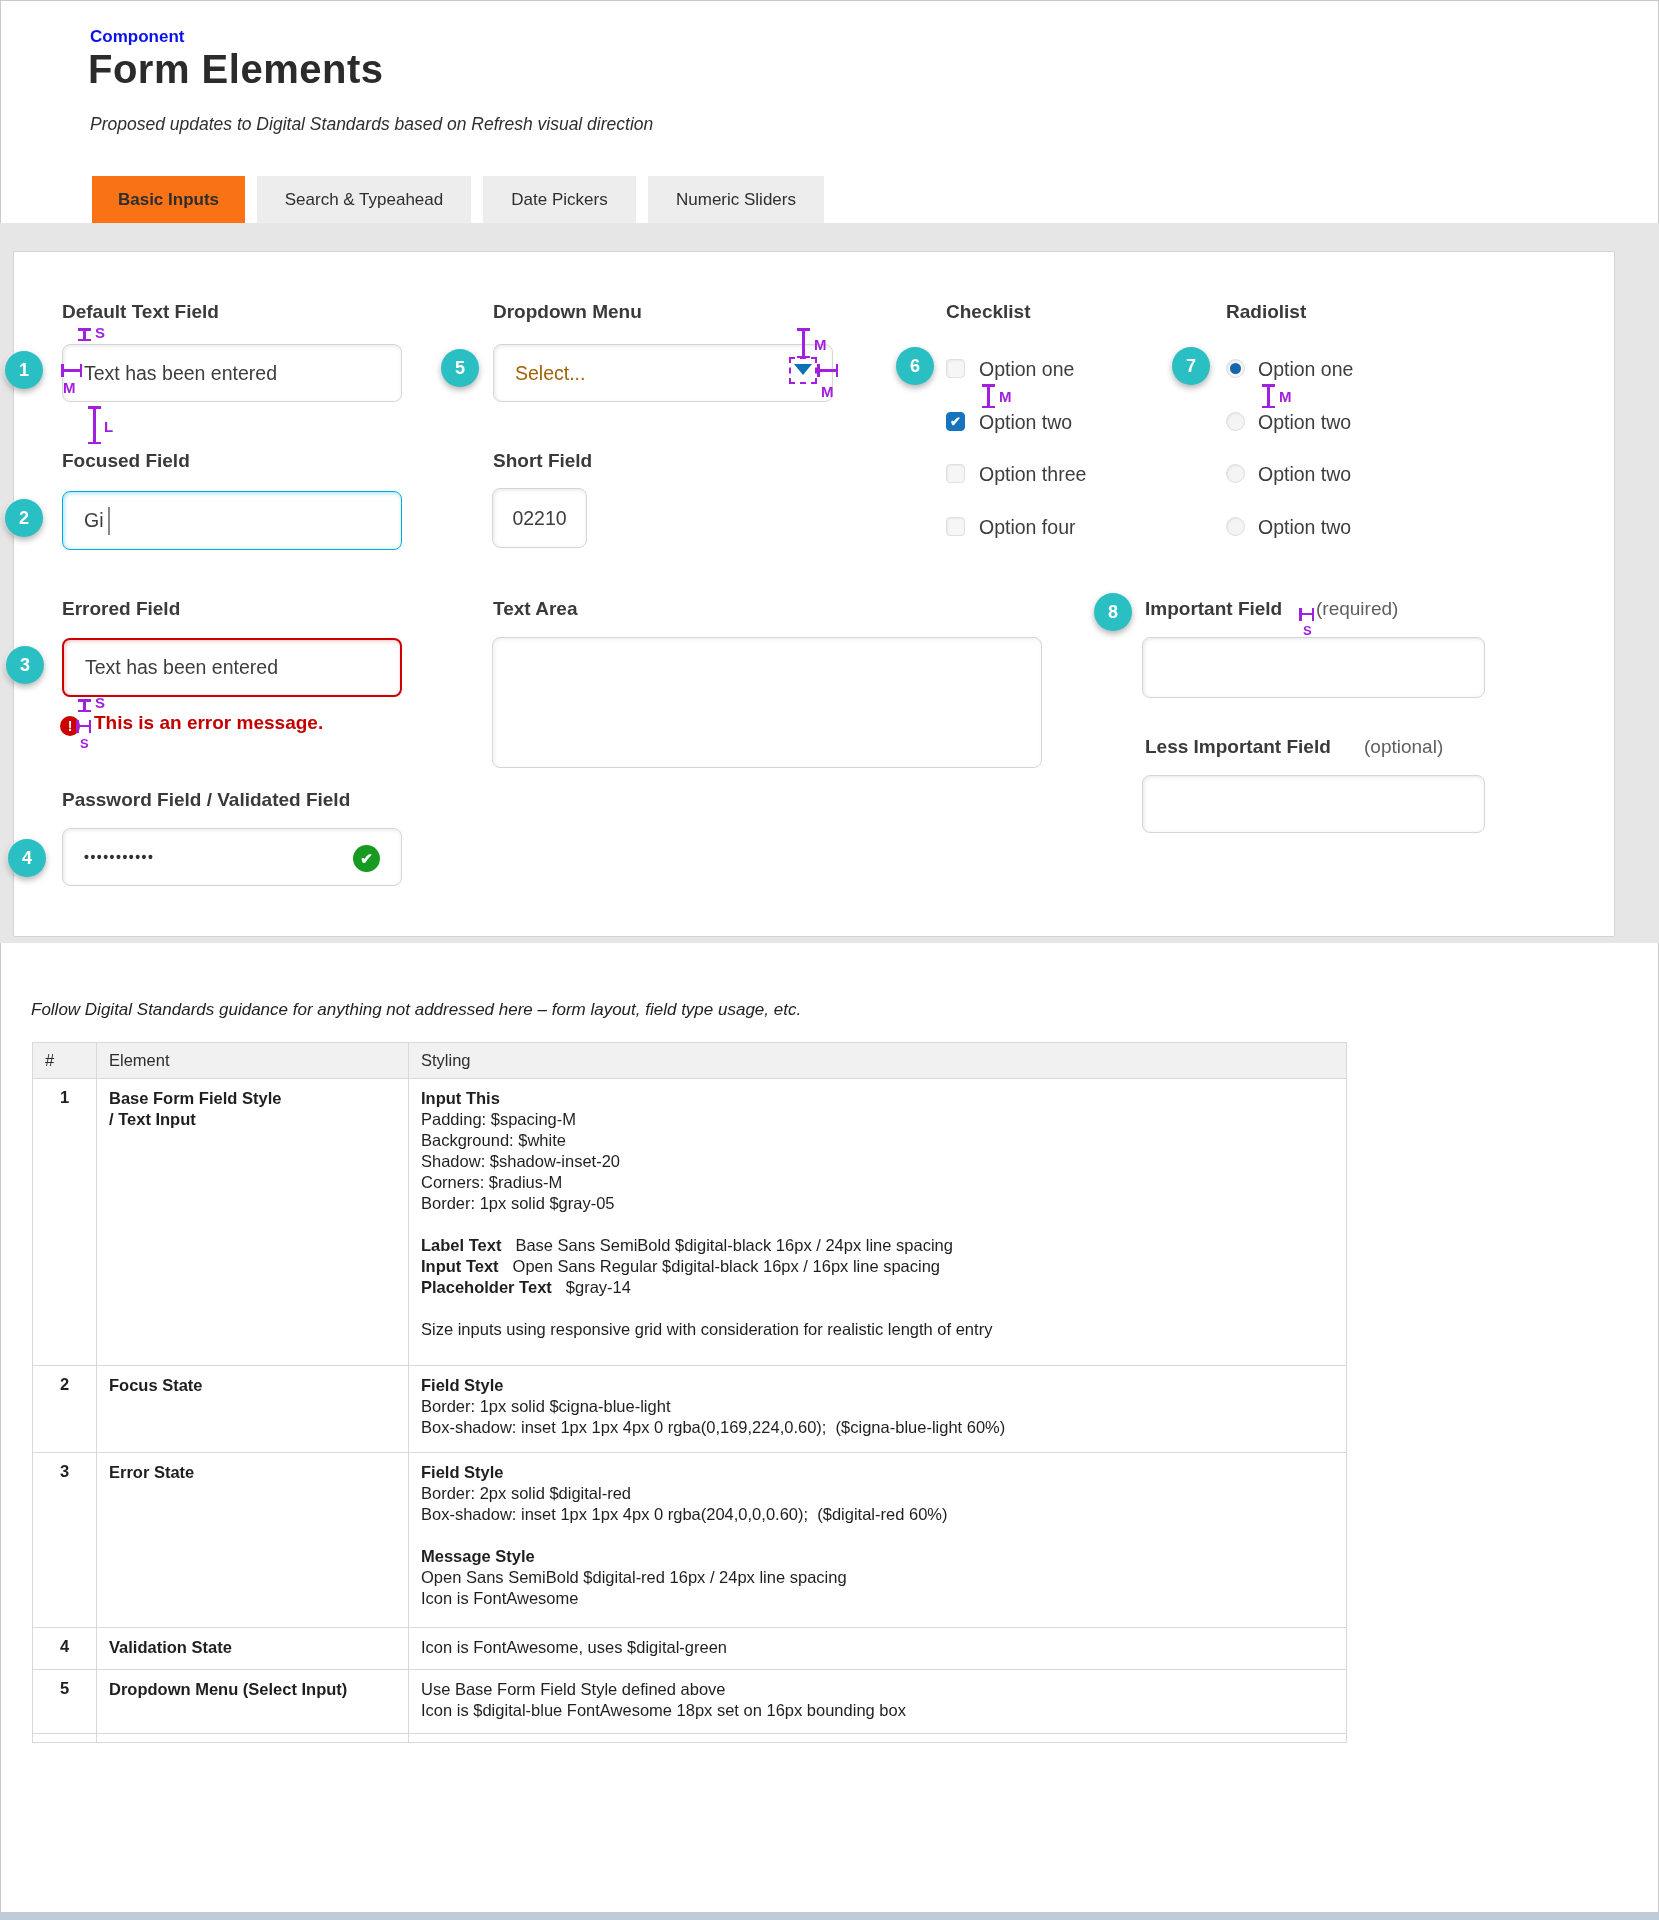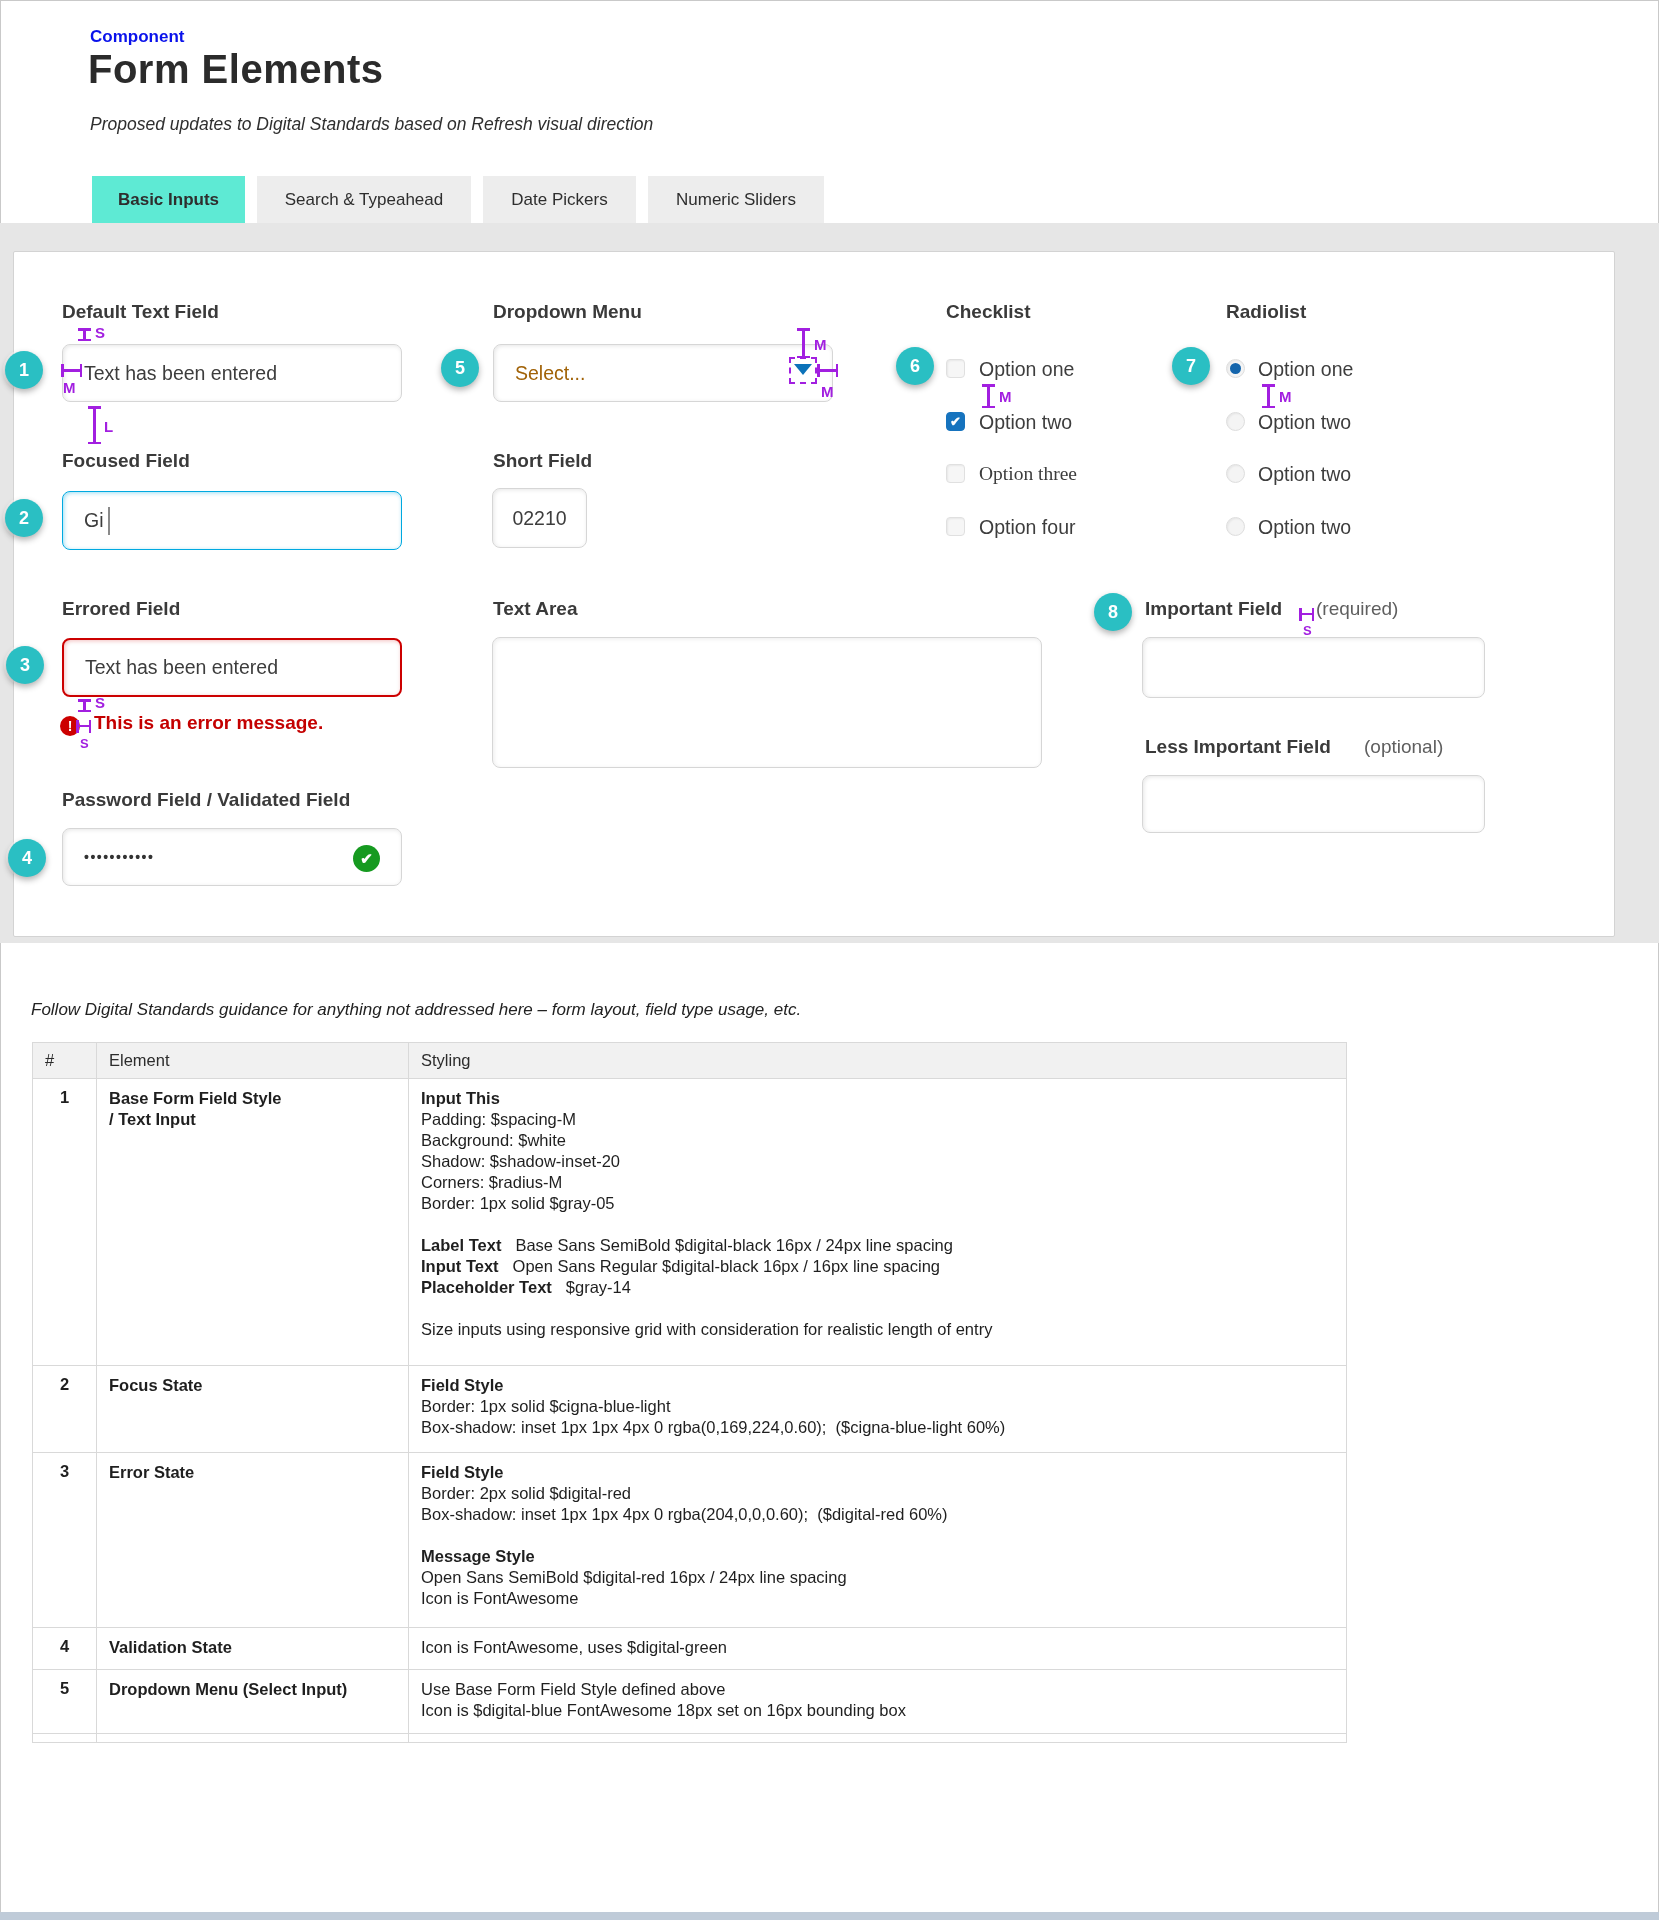--- a/index.html
+++ b/index.html
@@ -22,21 +22,21 @@
   .abs{position:absolute;}
 
   
   .eyebrow{font-size:17px;font-weight:bold;color:#0a12eb;}
   .page-title{font-size:40px;font-weight:bold;color:var(--ink);letter-spacing:0.5px;}
   .subtitle{font-size:17.5px;font-style:italic;color:#2f2f2f;}
 
   
   .tab{height:47px;display:flex;align-items:center;justify-content:center;
        font-size:17px;color:#2e2e2e;background:#ededed;cursor:pointer;}
-  .tab.active{background:#5eead4;font-weight:bold;}
+  .tab.active{background:#f97316;font-weight:bold;}
 
   .gray-band{background:#e6e6e6;}
   .panel{background:#fff;border:1px solid #d3d3d3;border-radius:2px;}
 
   
   .f-label{font-size:19px;font-weight:bold;color:var(--label);line-height:24px;white-space:nowrap;}
   .qualifier{font-size:19px;color:#5f5f5f;line-height:24px;white-space:nowrap;}
   .tinput{
     background:#fff;border:1px solid var(--border-gray);border-radius:8px;
     box-shadow:inset 1px 1px 4px rgba(0,0,0,0.10);
@@ -217,21 +217,21 @@
 <div class="abs opt-label" style="left:979px;top:358px;">Option one</div>
 <div class="abs vbeam" style="left:982px;top:384px;height:24px;width:13px;">
     <span class="cap"></span>
     <span class="line"></span>
     <span class="cap"></span>
   </div>
 <div class="abs ann-label" style="left:999px;top:389px;">M</div>
 <div class="abs checkbox checked" style="left:946px;top:412px;"></div>
 <div class="abs opt-label" style="left:979px;top:411px;">Option two</div>
 <div class="abs checkbox" style="left:946px;top:464px;"></div>
-<div class="abs opt-label" style="left:979px;top:463px;font-family:Liberation Serif, serif;">Option three</div>
+<div class="abs opt-label" style="left:979px;top:463px;">Option three</div>
 <div class="abs checkbox" style="left:946px;top:517px;"></div>
 <div class="abs opt-label" style="left:979px;top:516px;">Option four</div>
 
 <div class="abs f-label" style="left:1226px;top:300px;">Radiolist</div>
 <div class="abs badge" style="left:1172px;top:347px;">7</div>
 <div class="abs radio selected" style="left:1226px;top:359px;"></div>
 <div class="abs opt-label" style="left:1258px;top:358px;">Option one</div>
 <div class="abs vbeam" style="left:1262px;top:384px;height:24px;width:13px;">
     <span class="cap"></span>
     <span class="line"></span>

